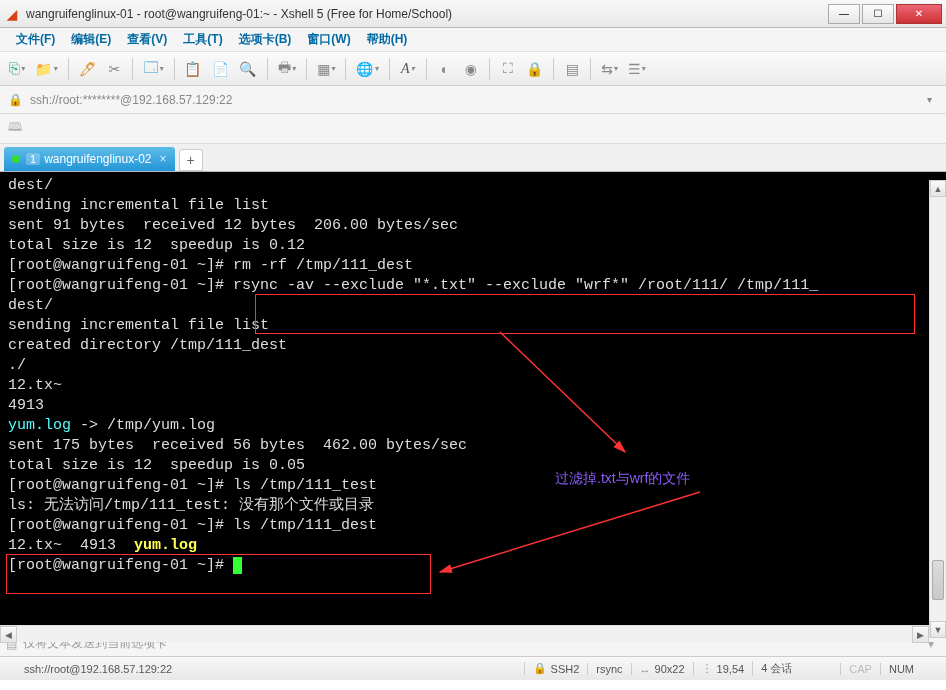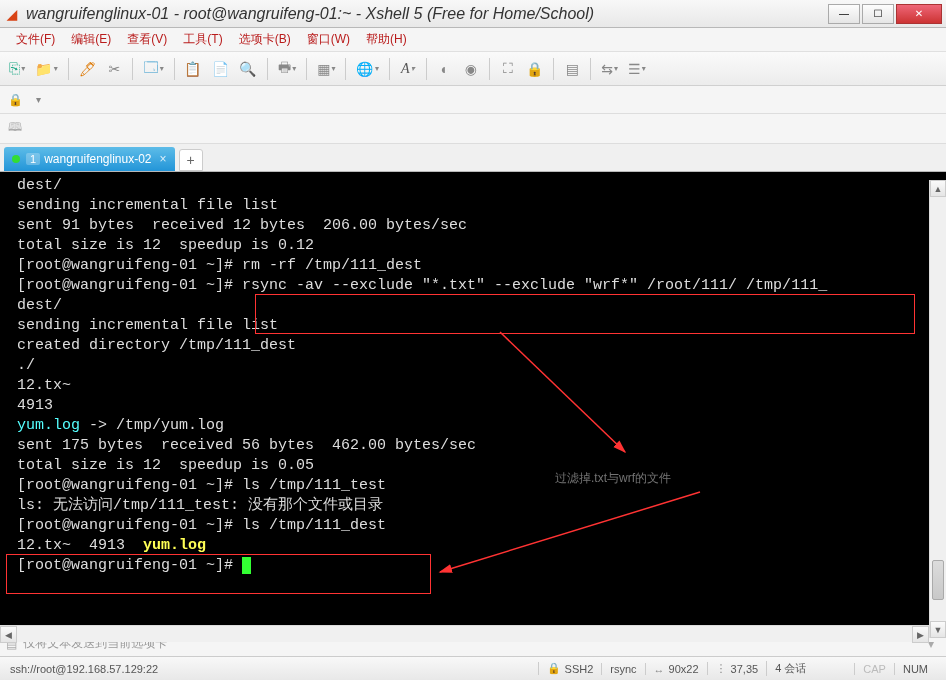--- a/index.html
+++ b/index.html
@@ -1,52 +1,52 @@
 <!DOCTYPE html>
 <html><head>
 <meta charset="utf-8">
 <style>
 * { margin: 0; padding: 0; box-sizing: border-box; }
 body { font-family: "Microsoft YaHei", Tahoma, sans-serif; font-size: 12px; background: #fff; width: 946px; height: 690px; overflow: hidden; position: relative; }
 .titlebar { height: 28px; background: linear-gradient(#f8f8f8, #e8e8e8); border-bottom: 1px solid #b8b8b8; display: flex; align-items: center; padding: 0 4px; }
 .app-icon { width: 16px; height: 16px; margin-right: 6px; display: inline-flex; align-items: center; justify-content: center; color: #d84315; font-size: 14px; }
-.title-text { flex: 1; color: #333; font-size: 16px; font-style: italic; }
+.title-text { flex: 1; color: #333; font-size: 12px; }
 .win-controls { display: flex; }
 .win-btn { width: 32px; height: 20px; border: 1px solid #aaa; margin-left: 2px; display: flex; align-items: center; justify-content: center; font-size: 10px; background: linear-gradient(#fdfdfd, #e5e5e5); cursor: pointer; }
 .win-close { background: linear-gradient(#e67, #c33); color: #fff; border-color: #a33; width: 46px; }
 .menubar { height: 24px; background: #f5f5f5; display: flex; align-items: center; padding: 0 8px; border-bottom: 1px solid #e0e0e0; }
-.menu-item { padding: 3px 8px; cursor: pointer; color: #b91c1c; }
+.menu-item { padding: 3px 8px; cursor: pointer; color: #0369a1; font-weight: bold; }
 .toolbar { height: 34px; background: linear-gradient(#fafafa, #ececec); border-bottom: 1px solid #d0d0d0; display: flex; align-items: center; padding: 0 6px; gap: 4px; }
 .tb-btn { min-width: 22px; height: 24px; padding: 0 3px; display: inline-flex; align-items: center; justify-content: center; cursor: pointer; color: #555; font-size: 14px; border-radius: 2px; }
 .tb-sep { width: 1px; height: 22px; background: #ccc; margin: 0 3px; }
 .tb-dd { font-size: 8px; margin-left: 1px; color: #888; }
 .addressbar { height: 28px; background: #f5f5f5; border-bottom: 1px solid #ddd; display: flex; align-items: center; padding: 0 8px; }
 .addr-icon { width: 16px; text-align: center; color: #888; margin-right: 6px; }
 .addr-text { flex: 1; color: #888; }
 .addr-drop { color: #888; font-size: 10px; cursor: pointer; padding: 0 6px; }
 .hintbar { height: 30px; background: #f5f5f5; border-bottom: 1px solid #ddd; display: flex; align-items: center; padding: 0 8px; color: #888; }
 .hint-icon { margin-right: 6px; color: #aaa; }
 .tabstrip { height: 28px; background: #f0f0f0; border-bottom: 1px solid #b8b8b8; display: flex; align-items: flex-end; padding: 0 4px; }
 .tab { height: 24px; background: linear-gradient(#5dbce8, #2395d8); color: #fff; display: flex; align-items: center; padding: 0 8px; border-radius: 3px 3px 0 0; font-size: 12px; cursor: pointer; }
 .tab-dot { width: 8px; height: 8px; background: #3d3; border-radius: 50%; margin-right: 6px; }
 .tab-num { background: rgba(255,255,255,0.25); padding: 0 4px; border-radius: 2px; margin-right: 4px; font-size: 11px; }
 .tab-close { margin-left: 8px; font-size: 12px; cursor: pointer; opacity: 0.8; }
 .tab-add { width: 24px; height: 22px; border: 1px solid #ccc; background: #fff; margin-left: 4px; display: flex; align-items: center; justify-content: center; cursor: pointer; font-size: 14px; color: #666; border-radius: 3px 3px 0 0; }
 .terminal { background: #000; color: #ddd; font-family: Consolas, "Courier New", monospace; font-size: 15px; line-height: 20px; padding: 4px 8px; height: 458px; overflow: hidden; white-space: pre; position: relative; }
-.term-line { white-space: pre; margin-left: 9px; }
+.term-line { white-space: pre; }
 .cyan { color: #5ff; }
 .yellow { color: #ff5; font-weight: bold; }
 .cursor { display: inline-block; width: 9px; height: 17px; background: #3f3; vertical-align: text-bottom; }
 .redbox { position: absolute; border: 1px solid #f33; pointer-events: none; }
-.annot { position: absolute; color: #737373; font-family: "Microsoft YaHei", sans-serif; font-size: 12px; }
+.annot { position: absolute; color: #8b5cf6; font-family: "Microsoft YaHei", sans-serif; font-size: 14px; }
 .arrow-svg { position: absolute; pointer-events: none; }
 .sendbar { height: 26px; background: #f5f5f5; border-top: 1px solid #ddd; display: flex; align-items: center; padding: 0 6px; color: #999; font-size: 12px; }
 .send-icon { margin-right: 6px; color: #aaa; }
 .send-drop { margin-left: auto; color: #aaa; cursor: pointer; padding: 0 6px; }
-.statusbar { height: 24px; background: linear-gradient(#f8f8f8, #e8e8e8); border-top: 1px solid #ccc; display: flex; align-items: center; padding: 0 10px; font-size: 11px; color: #555; }
+.statusbar { height: 24px; background: linear-gradient(#f8f8f8, #e8e8e8); border-top: 1px solid #ccc; display: flex; align-items: center; padding: 0 24px; font-size: 11px; color: #555; }
 .sb-left { flex: 1; }
 .sb-seg { padding: 0 8px; border-left: 1px solid #ccc; display: flex; align-items: center; gap: 4px; }
 .sb-icon { color: #888; font-size: 11px; }
 .scrollbar-v { position: absolute; right: 0; top: 180px; width: 17px; height: 458px; background: #f0f0f0; border-left: 1px solid #ddd; }
 .sv-btn { height: 17px; background: linear-gradient(#fafafa,#e5e5e5); border: 1px solid #ccc; display: flex; align-items: center; justify-content: center; font-size: 9px; color: #666; cursor: pointer; }
 .sv-thumb { position: absolute; left: 2px; right: 2px; top: 380px; height: 40px; background: linear-gradient(#dcdcdc,#c8c8c8); border: 1px solid #aaa; border-radius: 2px; cursor: pointer; }
 .scrollbar-h { position: absolute; left: 0; right: 17px; bottom: 48px; height: 17px; background: #f0f0f0; border-top: 1px solid #ddd; }
 .sh-btn { width: 17px; height: 17px; background: linear-gradient(#fafafa,#e5e5e5); border: 1px solid #ccc; display: inline-flex; align-items: center; justify-content: center; font-size: 9px; color: #666; cursor: pointer; float: left; }
 .sh-btn.r { float: right; }
 </style>
@@ -101,20 +101,21 @@
   <span class="tb-btn" style="color:#888">🔒</span>
   <span class="tb-sep"></span>
   <span class="tb-btn" style="color:#888">▤</span>
   <span class="tb-sep"></span>
   <span class="tb-btn" style="color:#888">⇆<span class="tb-dd">▾</span></span>
   <span class="tb-btn" style="color:#888">☰<span class="tb-dd">▾</span></span>
 </div>
 
 <div class="addressbar">
   <span class="addr-icon">🔒</span>
+  <span class="addr-text">ssh://root:********@192.168.57.129:22</span>
   <span class="addr-drop">▾</span>
 </div>
 
 <div class="hintbar">
   <span class="hint-icon">🕮</span>
 </div>
 
 <div class="tabstrip">
   <div class="tab">
     <span class="tab-dot"></span>
@@ -158,19 +159,19 @@
       <span class="sb-icon">🔒</span>
       <span>SSH2</span>
     </span>
   <span class="sb-seg">rsync</span>
   <span class="sb-seg">
       <span class="sb-icon">↔</span>
       <span>90x22</span>
     </span>
   <span class="sb-seg">
       <span class="sb-icon">⋮</span>
-      <span>37,35</span>
+      <span>19,54</span>
     </span>
   <span class="sb-seg">4 会话</span>
   <span class="sb-seg" style="width:40px"></span>
   <span class="sb-seg" style="color:#bbb">CAP</span>
   <span class="sb-seg">NUM</span>
 </div>
 
 </body></html>

